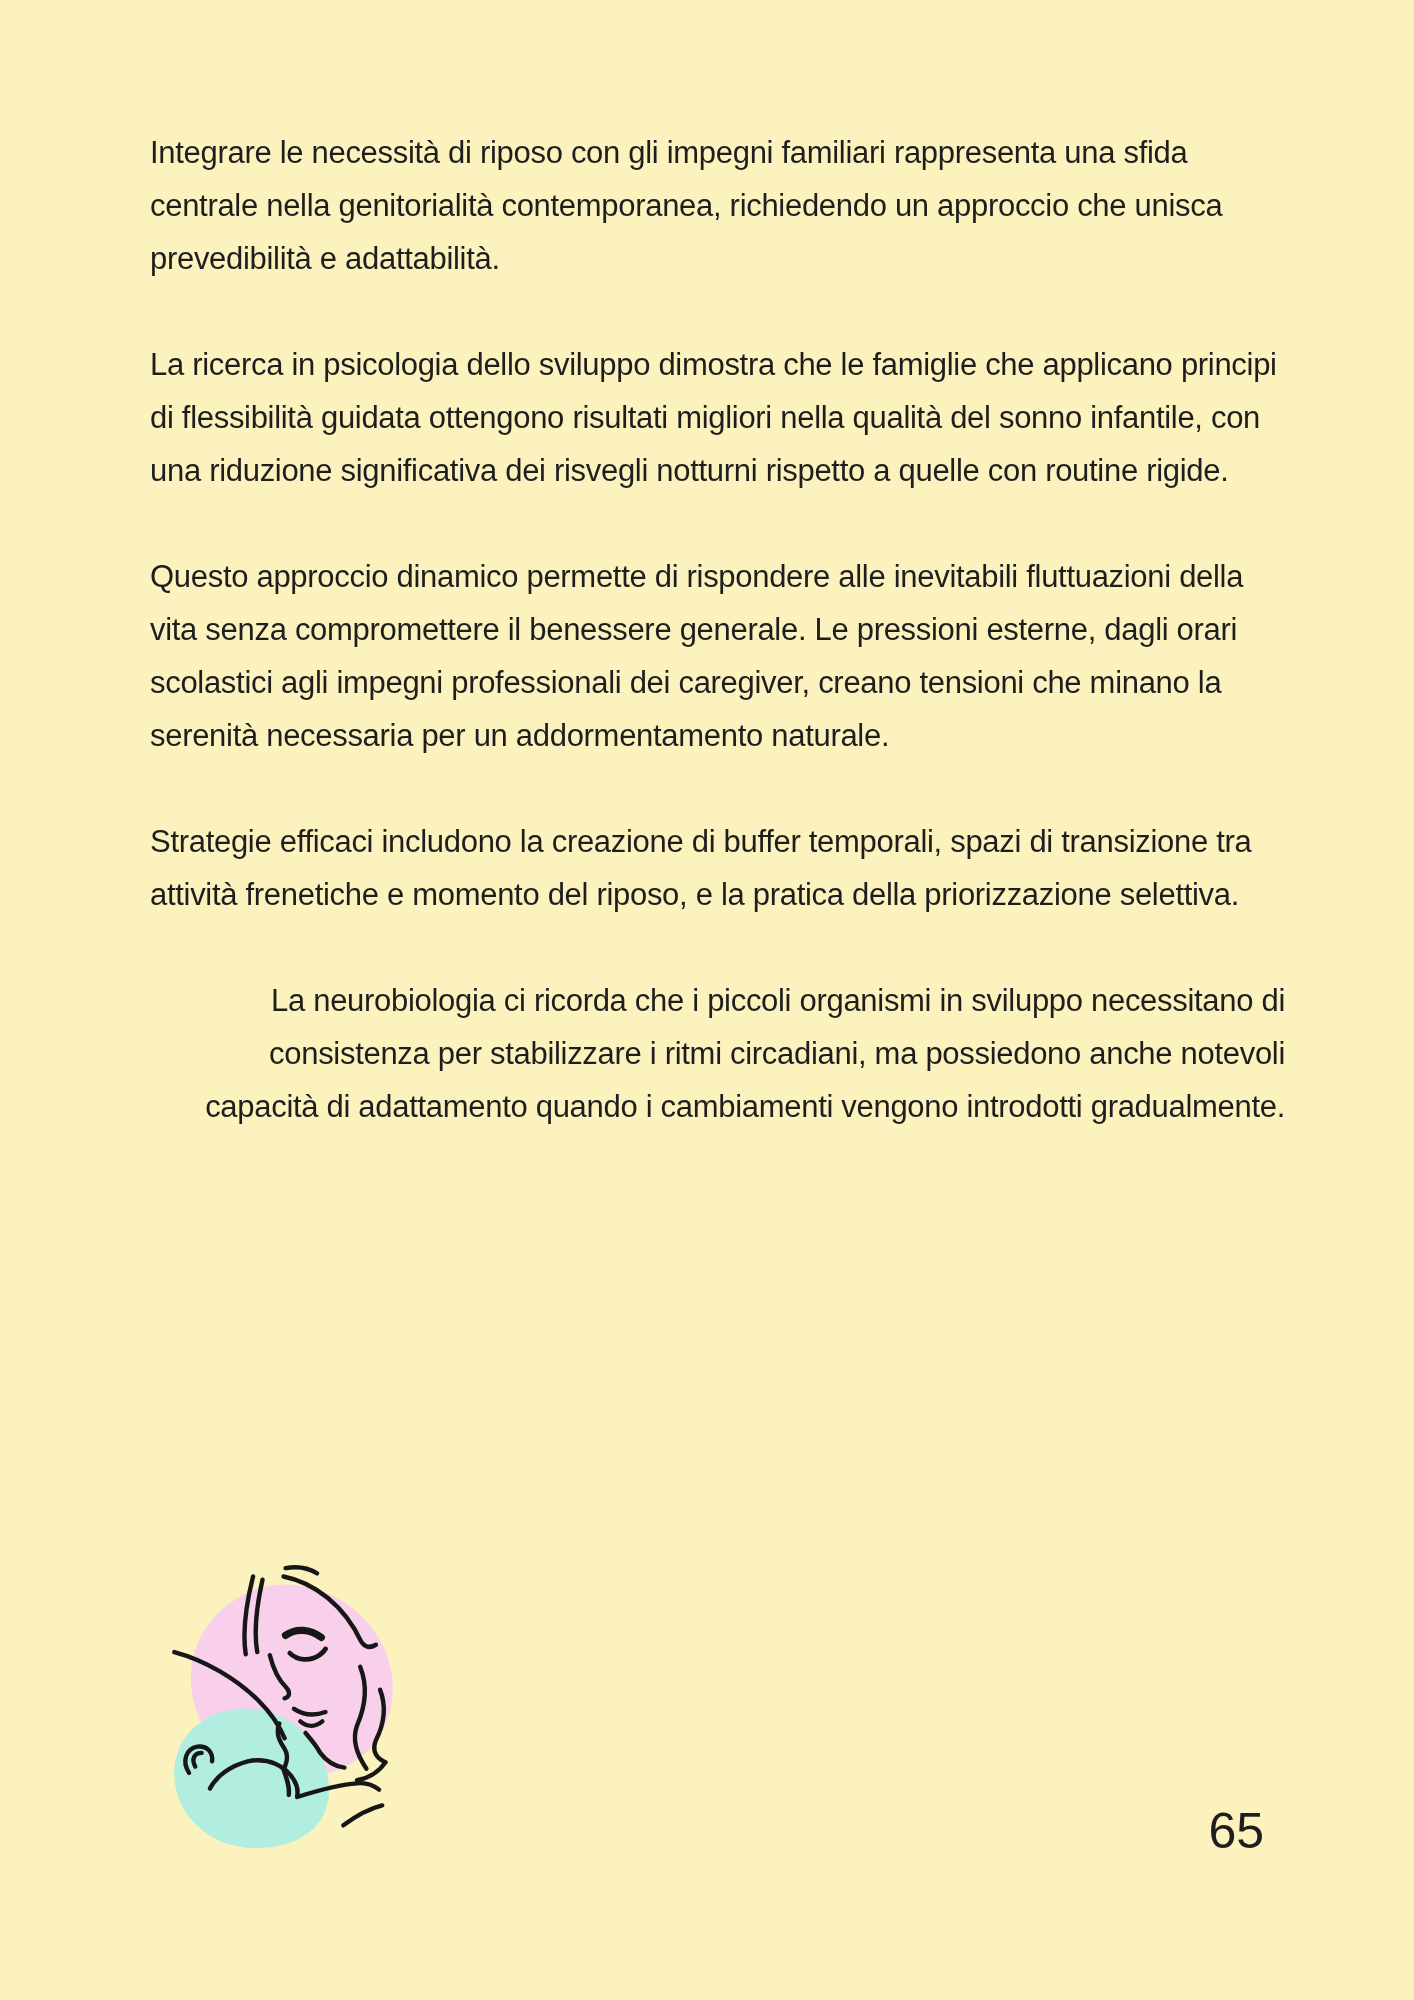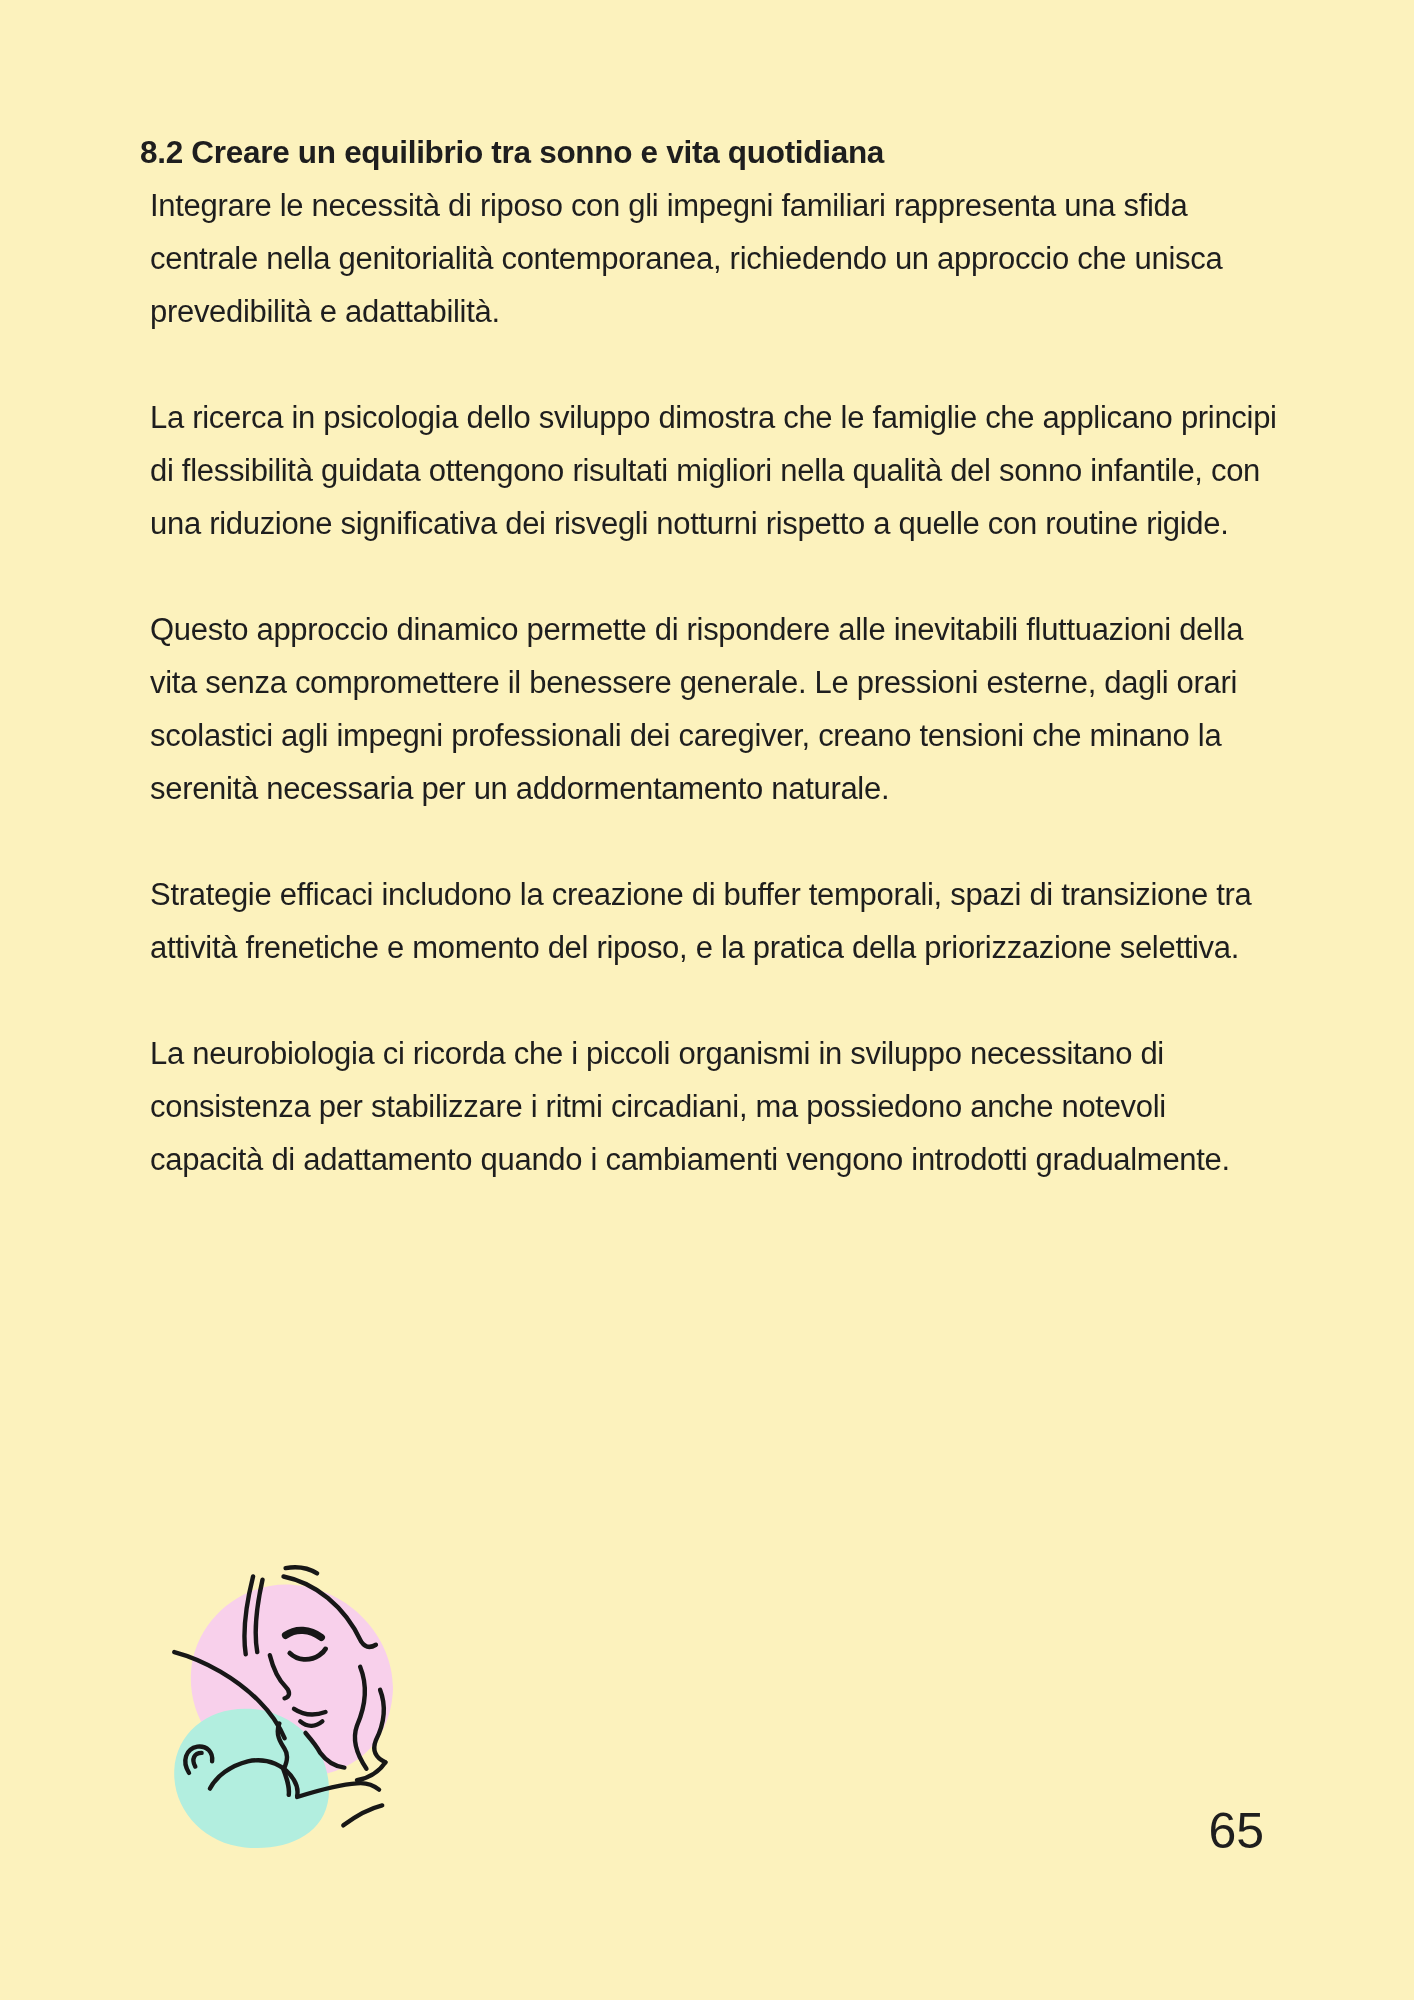--- a/index.html
+++ b/index.html
@@ -25,40 +25,39 @@
   }
   .section-heading{
     font-size:31.5px;
     font-weight:700;
     margin:0;
     line-height:53px;
   }
   .para{
     margin:0 0 53px 10px;
   }
-  .para:last-child{margin-bottom:0;}
+  .para:last-child{margin-bottom:0;text-align:right;}
   .illustration{
     position:absolute;
     left:126px;top:1545px;
     width:336px;height:336px;
     margin:0;
   }
   .page-number{
     position:absolute;
     top:1806px;
     right:150px;
     font-size:50px;
     line-height:1;
   }
 </style>
 </head>
 <body>
 
 <main class="text-block">
-  <h2 class="section-heading">8.2 Creare un equilibrio tra sonno e vita quotidiana</h2>
   <p class="para">Integrare le necessità di riposo con gli impegni familiari rappresenta una sfida centrale nella genitorialità contemporanea, richiedendo un approccio che unisca prevedibilità e adattabilità.</p>
   <p class="para">La ricerca in psicologia dello sviluppo dimostra che le famiglie che applicano principi di flessibilità guidata ottengono risultati migliori nella qualità del sonno infantile, con una riduzione significativa dei risvegli notturni rispetto a quelle con routine rigide.</p>
   <p class="para">Questo approccio dinamico permette di rispondere alle inevitabili fluttuazioni della vita senza compromettere il benessere generale. Le pressioni esterne, dagli orari scolastici agli impegni professionali dei caregiver, creano tensioni che minano la serenità necessaria per un addormentamento naturale.</p>
   <p class="para">Strategie efficaci includono la creazione di buffer temporali, spazi di transizione tra attività frenetiche e momento del riposo, e la pratica della priorizzazione selettiva.</p>
   <p class="para">La neurobiologia ci ricorda che i piccoli organismi in sviluppo necessitano di consistenza per stabilizzare i ritmi circadiani, ma possiedono anche notevoli capacità di adattamento quando i cambiamenti vengono introdotti gradualmente.</p>
 </main>
 
 <figure class="illustration">
   <svg viewBox="0 0 320 320" width="336" height="336" aria-hidden="true">
 

